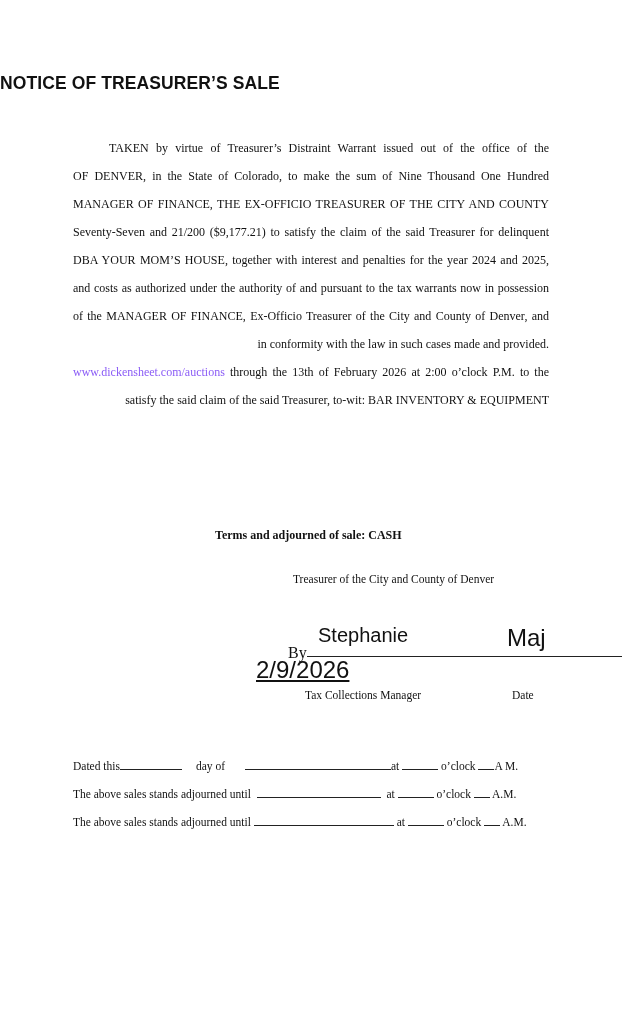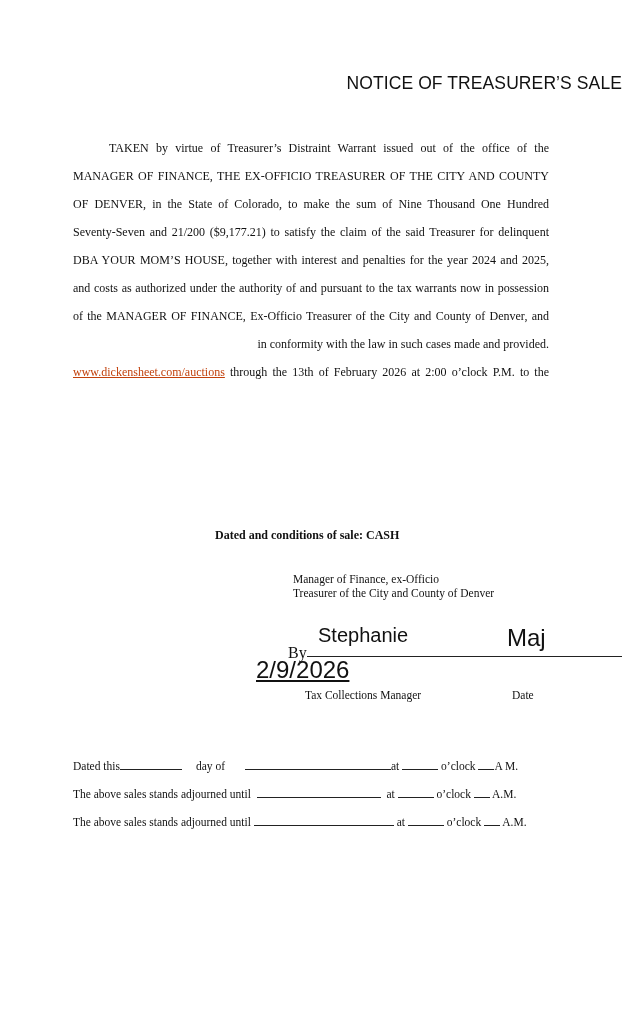--- a/index.html
+++ b/index.html
@@ -1,29 +1,29 @@
 <!DOCTYPE html>
 <html><head>
   <meta charset="utf-8">
   <style>
     html, body { margin: 0; padding: 0; background: #ffffff; }
     body { width: 622px; height: 1024px; position: relative; overflow: hidden; color: #111; }
     .page { position: absolute; left: 0; top: 0; width: 622px; height: 1024px; }
     .title {
-      position: absolute; left: 0; width: 622px; top: 73px; text-align: right;
-      font-family: "Liberation Sans", sans-serif; font-weight: normal; font-size: 17.5px; letter-spacing: 0.1px;
+      position: absolute; left: 0; width: 622px; top: 73px; text-align: left;
+      font-family: "Liberation Sans", sans-serif; font-weight: bold; font-size: 17.5px; letter-spacing: 0.1px;
     }
     .body {
       position: absolute; left: 73px; width: 476px; top: 134px;
       font-family: "Liberation Serif", serif; font-size: 12px; line-height: 28px;
       text-align: justify;
     }
     .jline { display: block; text-align: justify; text-align-last: justify; }
     .lastline { display: block; text-align: right; }
-    .link { color: #c2410c; text-decoration: underline; }
+    .link { color: #8b5cf6; }
     .terms {
       position: absolute; left: 215px; top: 528px;
       font-family: "Liberation Serif", serif; font-weight: bold; font-size: 12px;
     }
     .office {
       position: absolute; left: 293px; top: 572px;
       font-family: "Liberation Serif", serif; font-size: 11.5px; line-height: 14px;
     }
     .sigrow {
       position: absolute; left: 288px; top: 630px; width: 334px; height: 30px;
@@ -64,37 +64,37 @@
 </head>
 <body>
 
 <div class="page">
 
   <div class="title">NOTICE OF TREASURER’S SALE</div>
 
   <div class="body">
     <div>
       <span class="jline" style="text-indent:36px;">TAKEN by virtue of Treasurer’s Distraint Warrant issued out of the office of the</span>
+      <span class="jline">OF DENVER, in the State of Colorado, to make the sum of Nine Thousand One Hundred</span>
       <span class="jline">MANAGER OF FINANCE, THE EX-OFFICIO TREASURER OF THE CITY AND COUNTY</span>
-      <span class="jline">OF DENVER, in the State of Colorado, to make the sum of Nine Thousand One Hundred</span>
       <span class="jline">Seventy-Seven and 21/200 ($9,177.21) to satisfy the claim of the said Treasurer for delinquent</span>
       <span class="jline">DBA YOUR MOM’S HOUSE, together with interest and penalties for the year 2024 and 2025,</span>
       <span class="jline">and costs as authorized under the authority of and pursuant to the tax warrants now in possession</span>
       <span class="jline">of the MANAGER OF FINANCE, Ex-Officio Treasurer of the City and County of Denver, and</span>
       <span class="lastline">in conformity with the law in such cases made and provided.</span>
     </div>
     <div>
       <span class="jline"><a class="link">www.dickensheet.com/auctions</a><span> through the 13th of February 2026 at 2:00 o’clock P.M. to the</span></span>
+      <span class="lastline">satisfy the said claim of the said Treasurer, to-wit: BAR INVENTORY &amp; EQUIPMENT</span>
     </div>
   </div>
 
-  <div class="terms">Dated and conditions of sale:  CASH</div>
+  <div class="terms">Terms and adjourned of sale:  CASH</div>
 
   <div class="office">
-    <div>Manager of Finance, ex-Officio</div>
     <div>Treasurer of the City and County of Denver</div>
   </div>
 
   <div class="sigrow">
     <span class="by">By</span>
     <div class="sigline"></div>
     <span class="sig-first">Stephanie</span>
     <span class="sig-last">Maj</span>
   </div>
   <div class="sigdate">2/9/2026</div>

